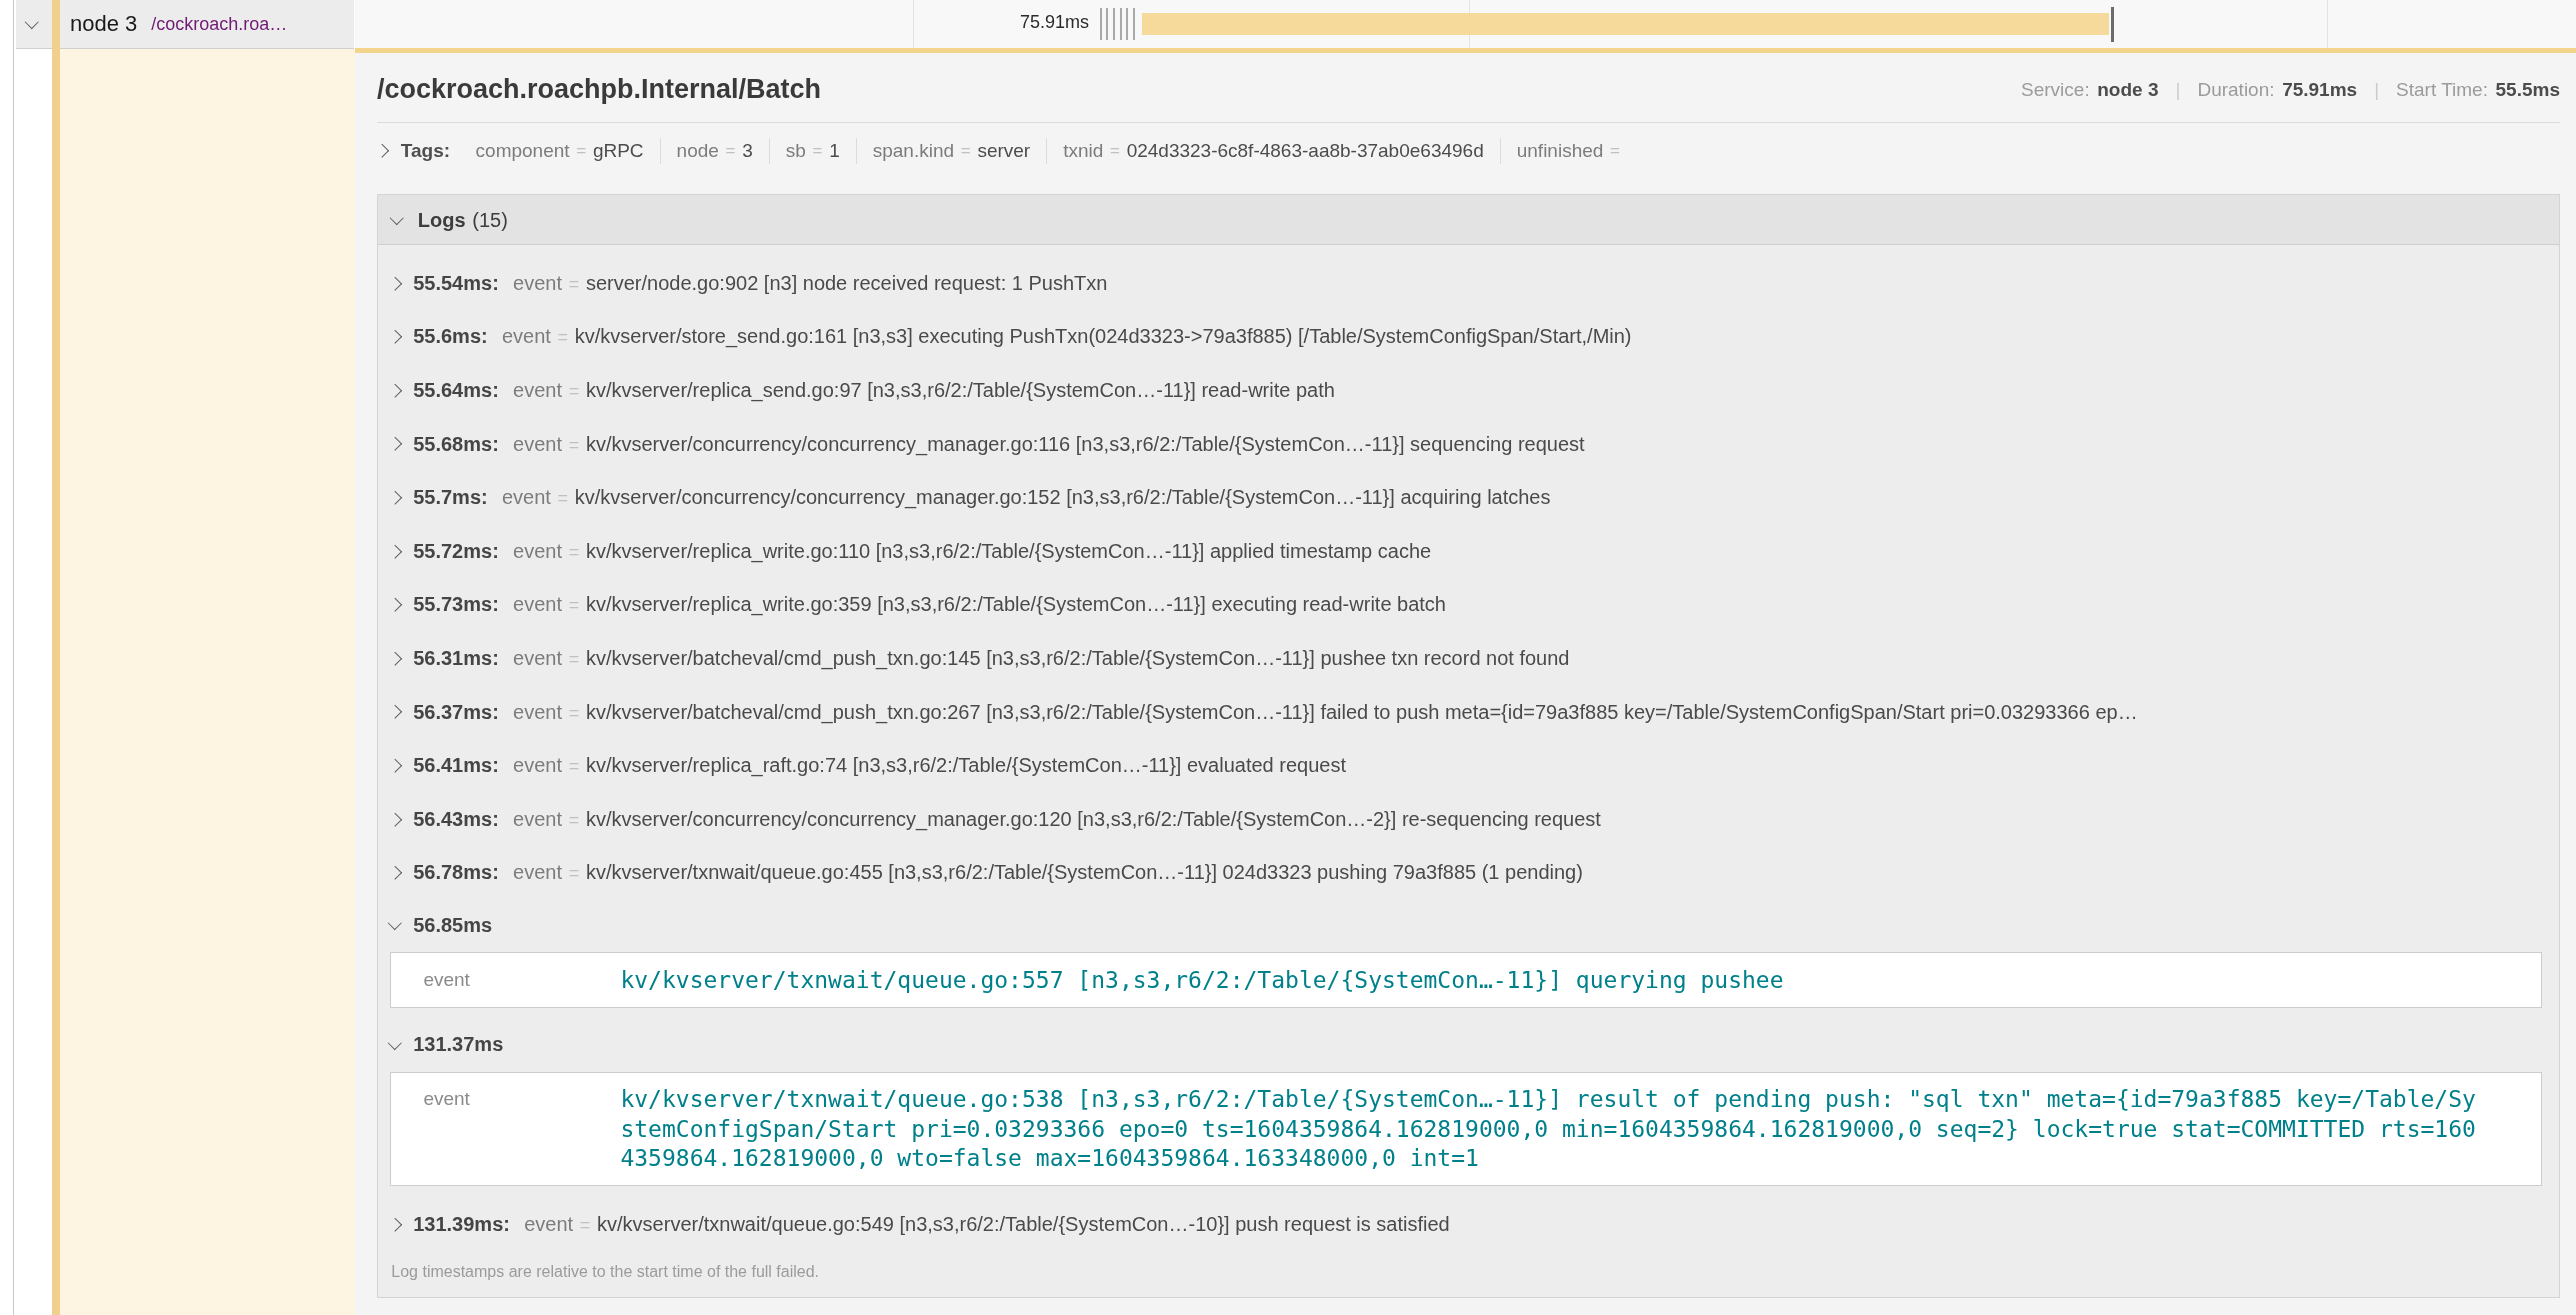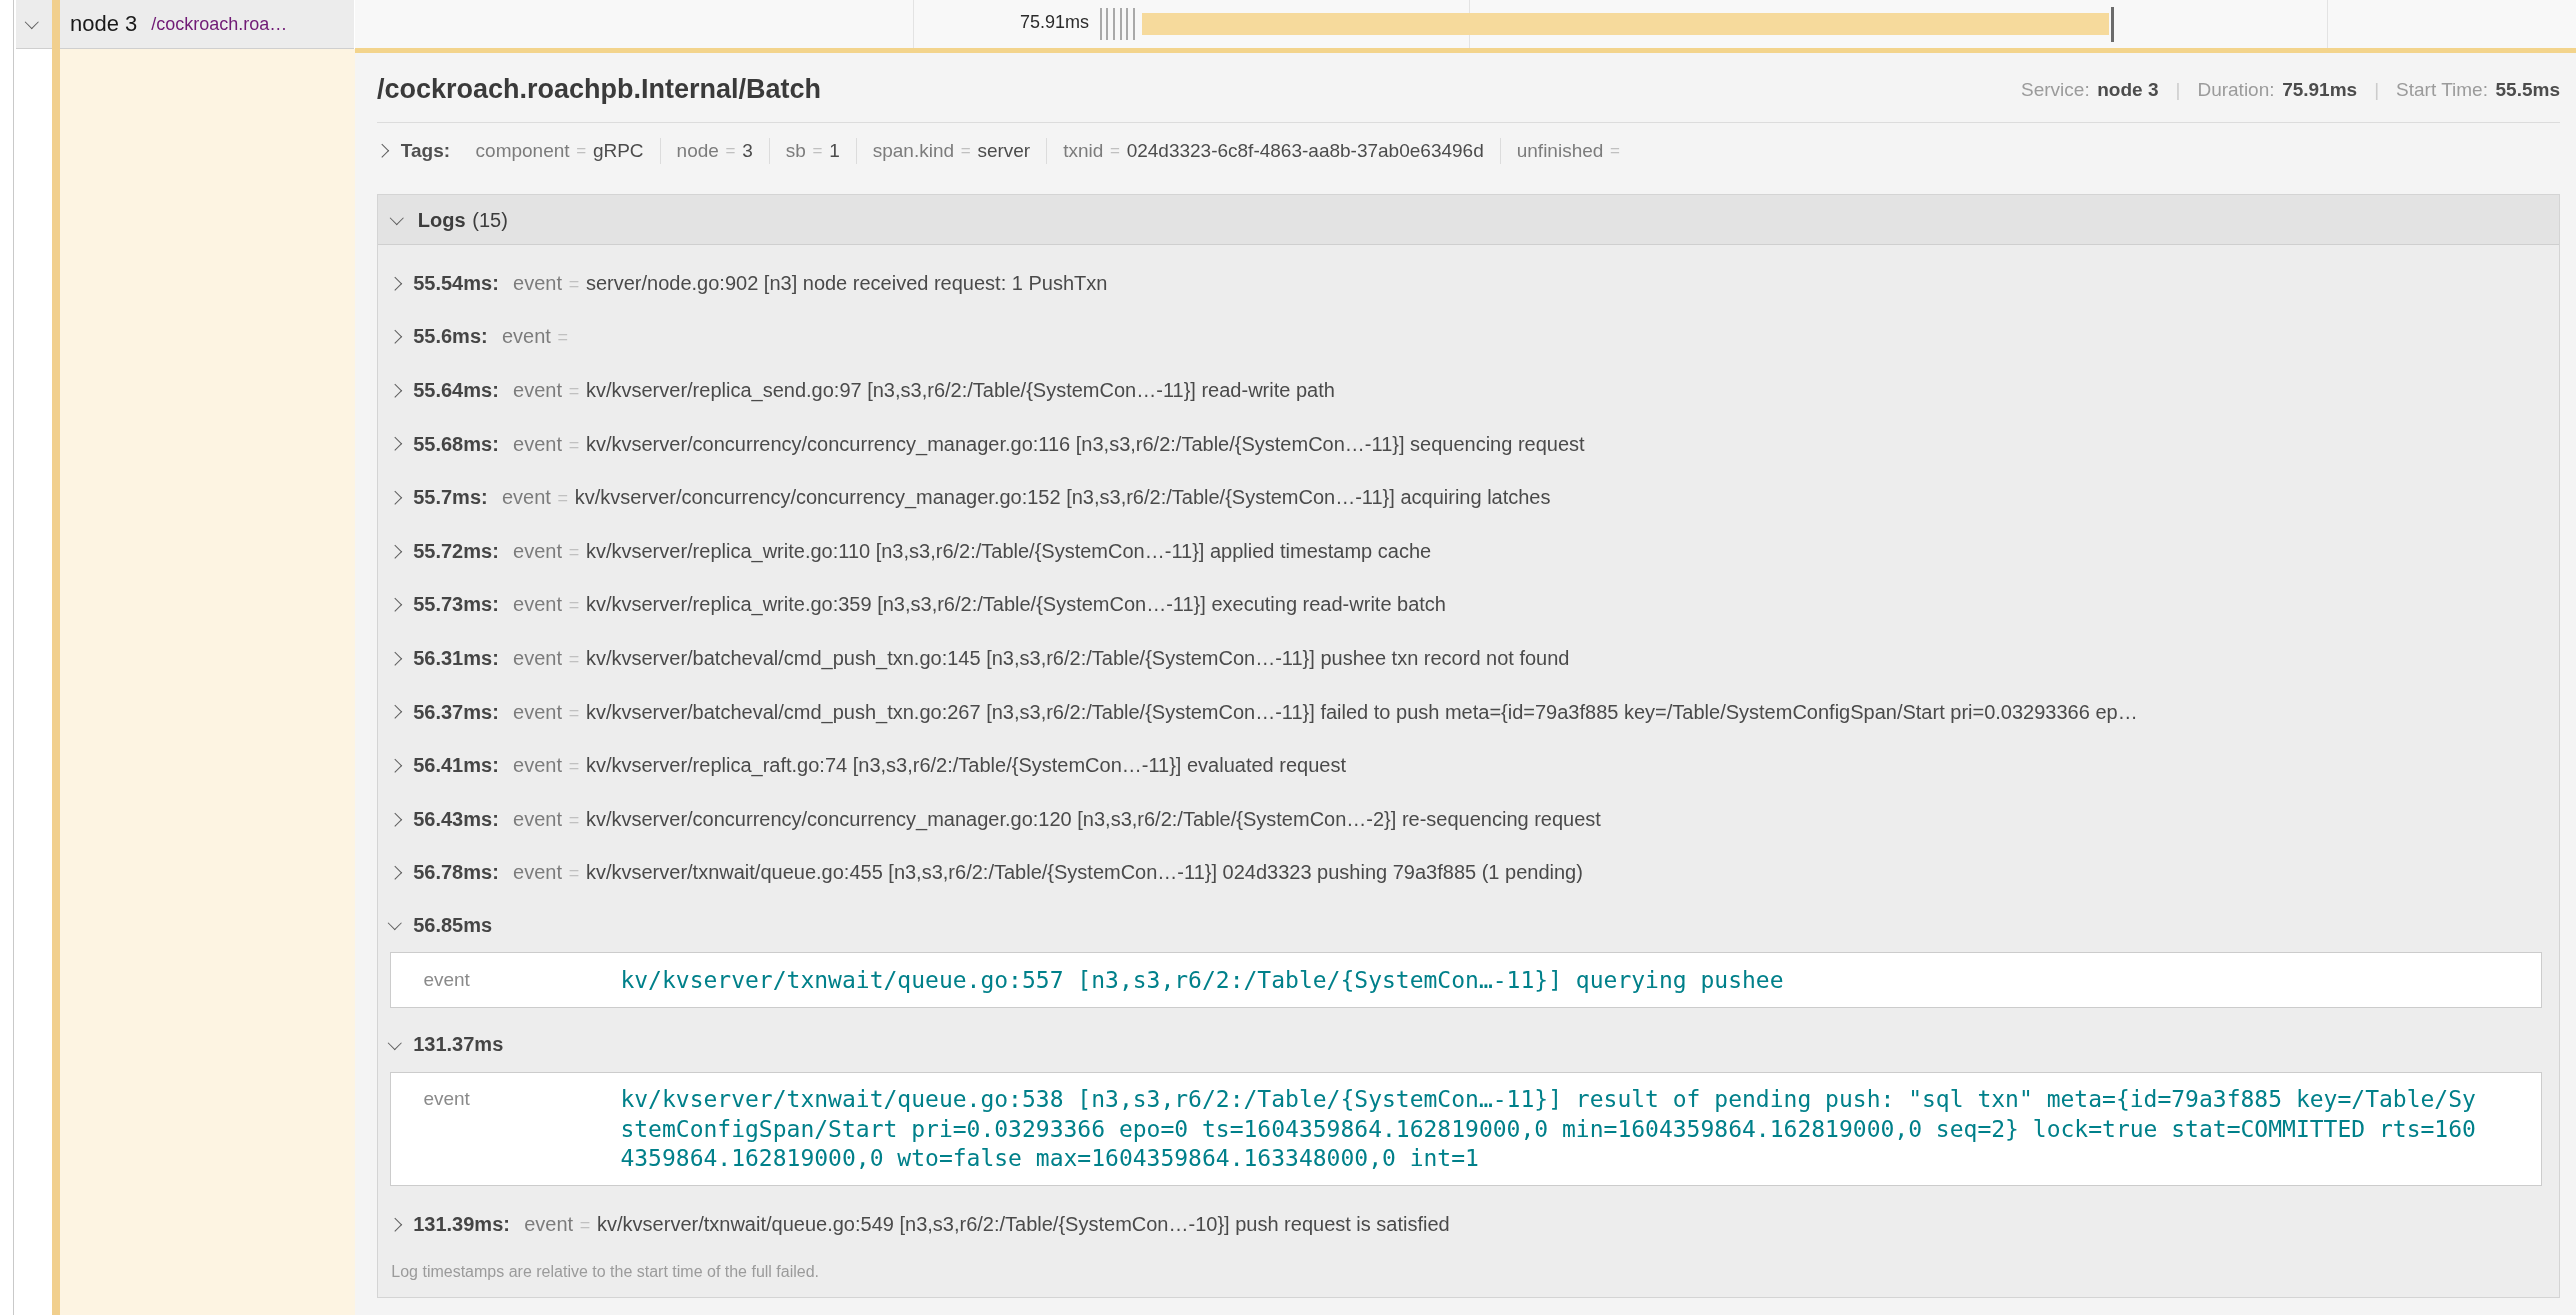--- a/index.html
+++ b/index.html
@@ -192,20 +192,21 @@
     <span class="log-key">event</span>
     <span class="log-eq">=</span>
     <span class="log-msg">server/node.go:902 [n3] node received request: 1 PushTxn</span>
   </div>
 
   <div class="log-row">
     <span class="chev right"></span>
     <span class="log-time">55.6ms:</span>
     <span class="log-key">event</span>
     <span class="log-eq">=</span>
+    <span class="log-msg">kv/kvserver/store_send.go:161 [n3,s3] executing PushTxn(024d3323-&gt;79a3f885) [/Table/SystemConfigSpan/Start,/Min)</span>
   </div>
 
   <div class="log-row">
     <span class="chev right"></span>
     <span class="log-time">55.64ms:</span>
     <span class="log-key">event</span>
     <span class="log-eq">=</span>
     <span class="log-msg">kv/kvserver/replica_send.go:97 [n3,s3,r6/2:/Table/{SystemCon…-11}] read-write path</span>
   </div>
 

